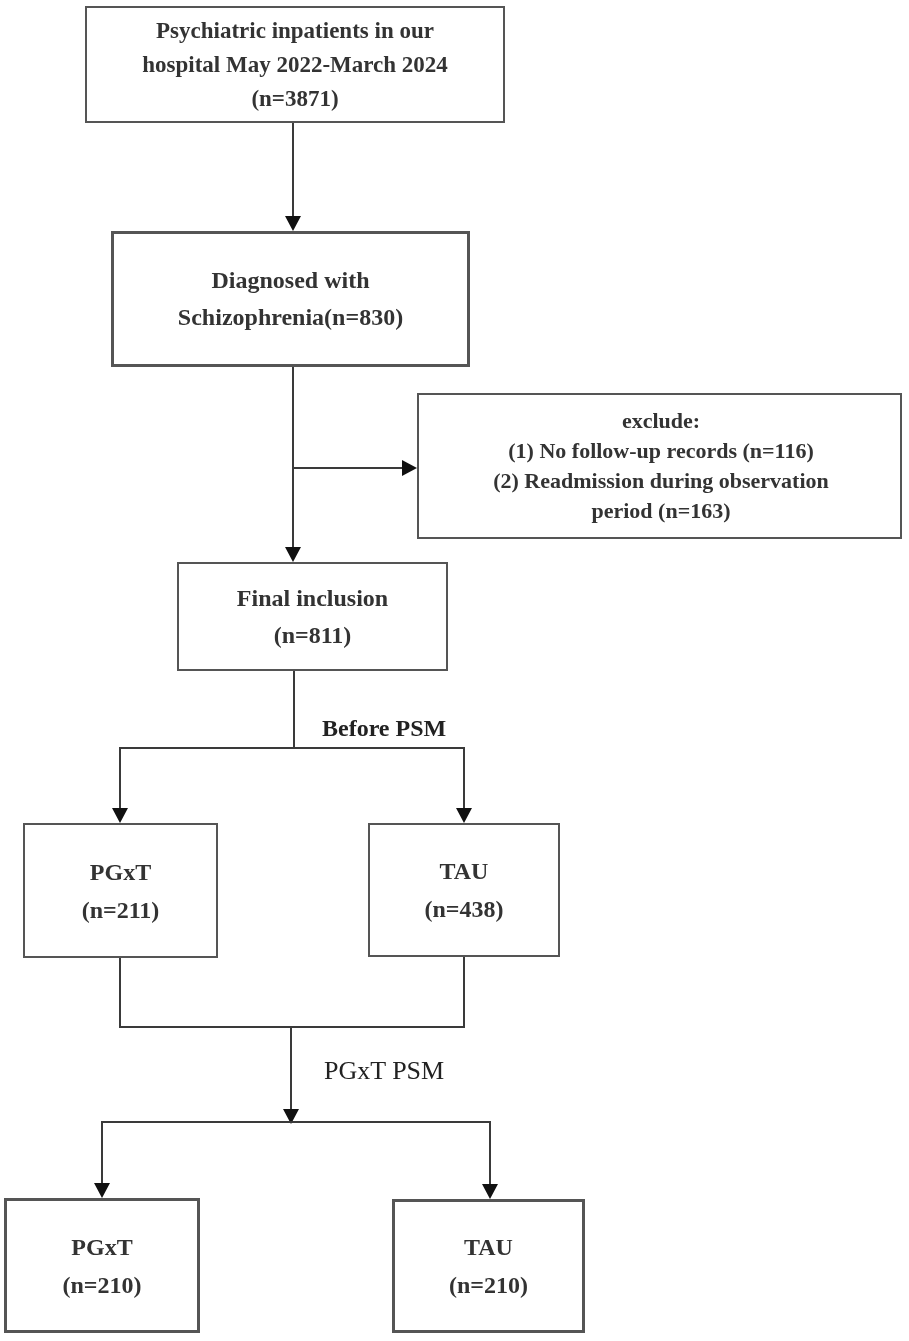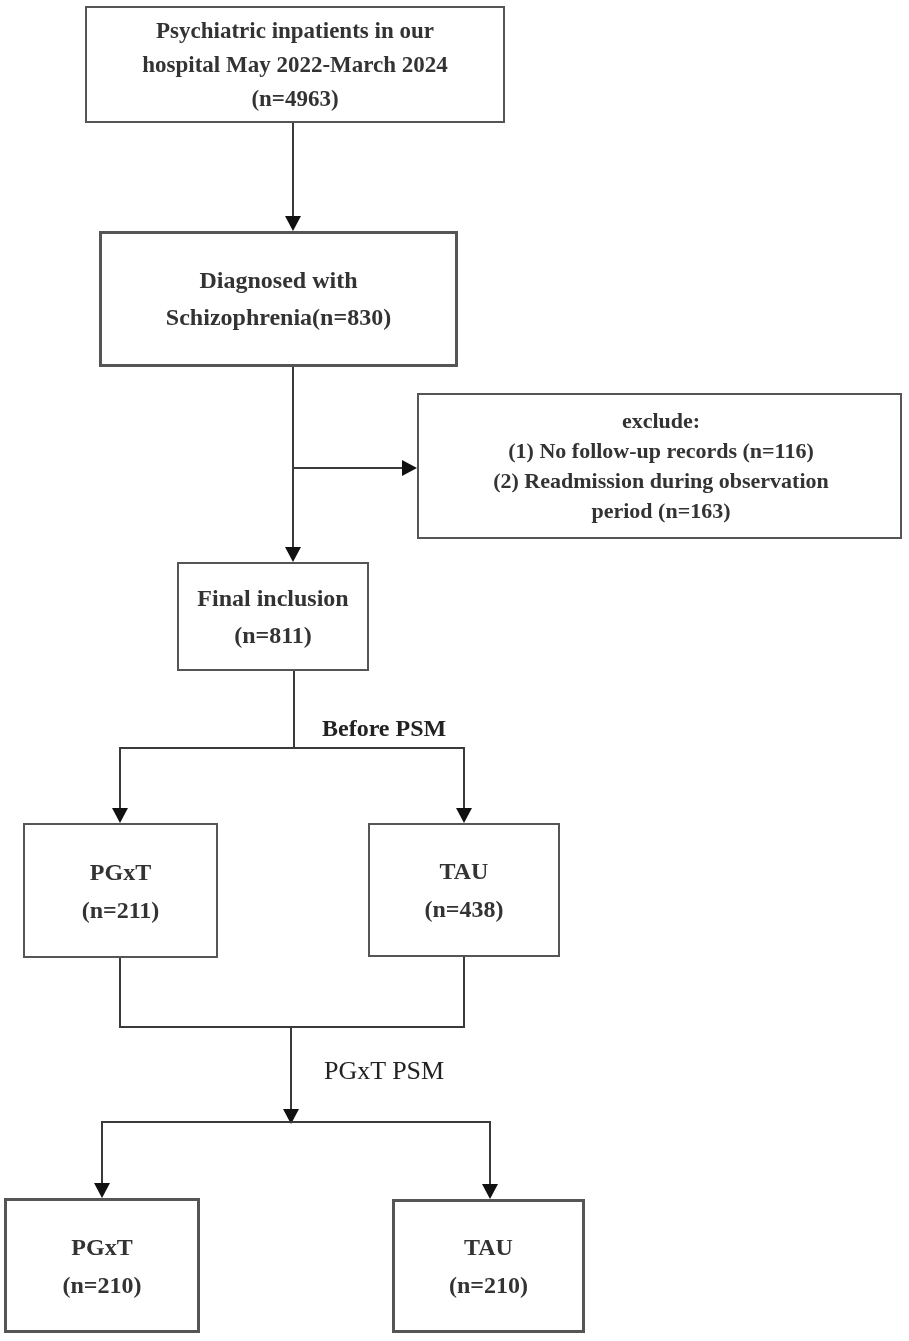--- a/index.html
+++ b/index.html
@@ -34,31 +34,31 @@
     box-sizing: border-box;
     align-items: center;
   }
   .bline { white-space: nowrap; }
 
   .box-population {
     left: 85px; top: 6px; width: 420px; height: 117px;
     font-size: 23px; line-height: 34px;
   }
   .box-diagnosed {
-    left: 99px; top: 231px; width: 359px; height: 136px;
+    left: 111px; top: 231px; width: 359px; height: 136px;
     border-width: 3px;
     font-size: 24px; line-height: 37px;
   }
   .box-excluded {
     left: 417px; top: 393px; width: 485px; height: 146px;
     text-align: left; padding-left: 3px;
     font-size: 22px; line-height: 30px;
   }
   .box-final {
-    left: 177px; top: 562px; width: 192px; height: 109px;
+    left: 177px; top: 562px; width: 271px; height: 109px;
     font-size: 24px; line-height: 37px;
   }
   .box-pgxt-before {
     left: 23px; top: 823px; width: 195px; height: 135px;
     font-size: 24px; line-height: 38px;
   }
   .box-tau-before {
     left: 368px; top: 823px; width: 192px; height: 134px;
     font-size: 24px; line-height: 38px;
   }
@@ -112,21 +112,21 @@
   }
 </style>
 </head>
 <body>
 
 <div class="canvas">
 
   <div class="box box-population">
     <div class="bline">Psychiatric inpatients in our</div>
     <div class="bline">hospital May 2022-March 2024</div>
-    <div class="bline">(n=4963)</div>
+    <div class="bline">(n=3871)</div>
   </div>
 
   <div class="box box-diagnosed">
     <div class="bline">Diagnosed with</div>
     <div class="bline">Schizophrenia(n=830)</div>
   </div>
 
   <div class="box box-excluded">
     <div class="bline">exclude:</div>
     <div class="bline">(1) No follow-up records (n=116)</div>

